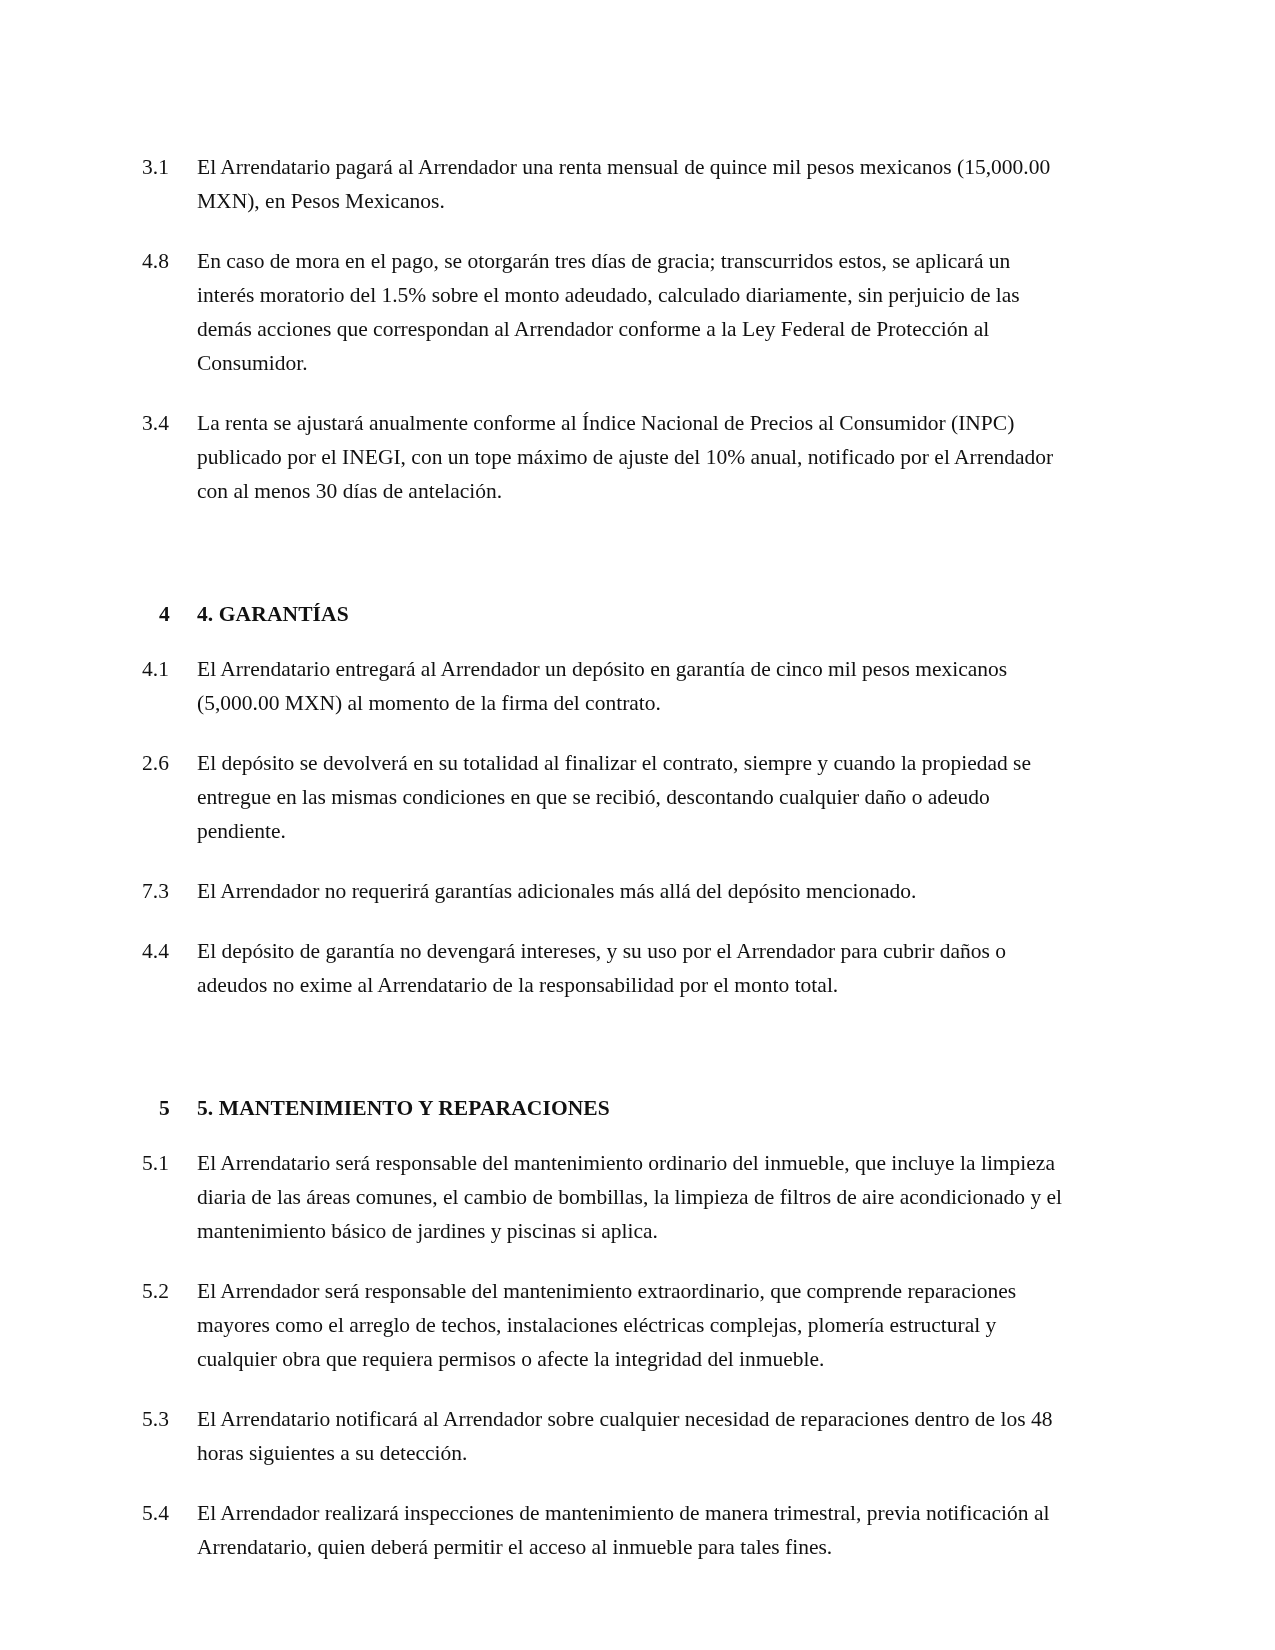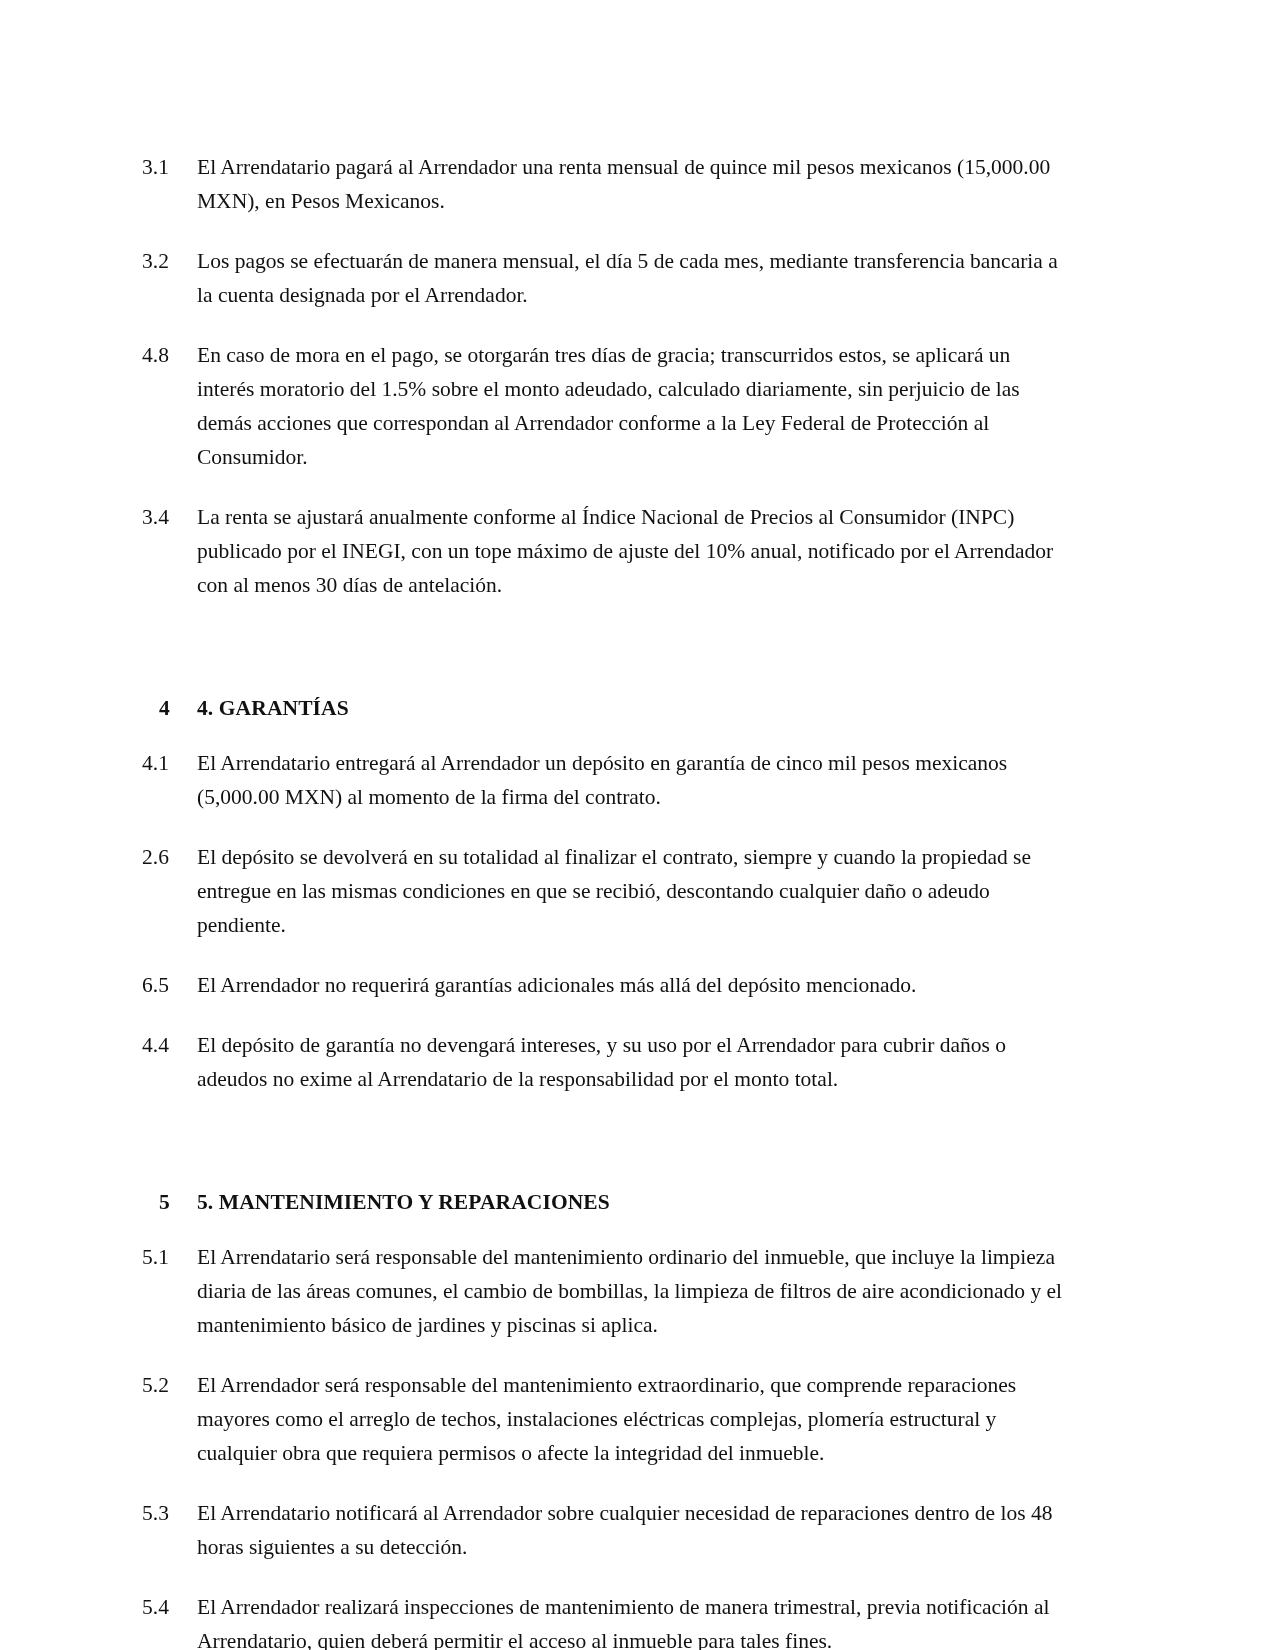--- a/index.html
+++ b/index.html
@@ -85,24 +85,20 @@
 <body>
 
 <div class="page">
   <div class="doc-body">
 
     <div class="clause">
       <div class="clause-num">3.1</div>
       <div class="clause-text">El <b>Arrendatario</b> pagará al <b>Arrendador</b> una renta mensual de <b>quince mil pesos mexicanos (15,000.00 MXN)</b>, en <b>Pesos Mexicanos</b>.</div>
     </div>
 
-    <div class="clause">
-      <div class="clause-num">3.2</div>
-      <div class="clause-text">Los pagos se efectuarán de manera mensual, el día <b>5</b> de cada mes, mediante <b>transferencia bancaria</b> a la cuenta designada por el <b>Arrendador</b>.</div>
-    </div>
 
     <div class="clause">
       <div class="clause-num">4.8</div>
       <div class="clause-text">En caso de mora en el pago, se otorgarán <b>tres días</b> de gracia; transcurridos estos, se aplicará un interés moratorio del <b>1.5%</b> sobre el monto adeudado, calculado diariamente, sin perjuicio de las demás acciones que correspondan al <b>Arrendador</b> conforme a la <b>Ley Federal de Protección al Consumidor</b>.</div>
     </div>
 
     <div class="clause">
       <div class="clause-num">3.4</div>
       <div class="clause-text">La renta se ajustará anualmente conforme al Índice Nacional de Precios al Consumidor (INPC) publicado por el INEGI, con un tope máximo de ajuste del 10% anual, notificado por el Arrendador con al menos 30 días de antelación.</div>
     </div>
@@ -120,21 +116,21 @@
       <div class="clause-num">4.1</div>
       <div class="clause-text">El <b>Arrendatario</b> entregará al <b>Arrendador</b> un depósito en garantía de <b>cinco mil pesos mexicanos (5,000.00 MXN)</b> al momento de la firma del contrato.</div>
     </div>
 
     <div class="clause">
       <div class="clause-num">2.6</div>
       <div class="clause-text">El depósito se devolverá en su totalidad al finalizar el contrato, siempre y cuando la propiedad se entregue en las mismas condiciones en que se recibió, descontando cualquier daño o adeudo pendiente.</div>
     </div>
 
     <div class="clause">
-      <div class="clause-num">6.5</div>
+      <div class="clause-num">7.3</div>
       <div class="clause-text">El <b>Arrendador</b> no requerirá garantías adicionales más allá del depósito mencionado.</div>
     </div>
 
     <div class="clause">
       <div class="clause-num">4.4</div>
       <div class="clause-text">El depósito de garantía no devengará intereses, y su uso por el Arrendador para cubrir daños o adeudos no exime al Arrendatario de la responsabilidad por el monto total.</div>
     </div>
 
     <div class="gap-before-heading"></div>
 

